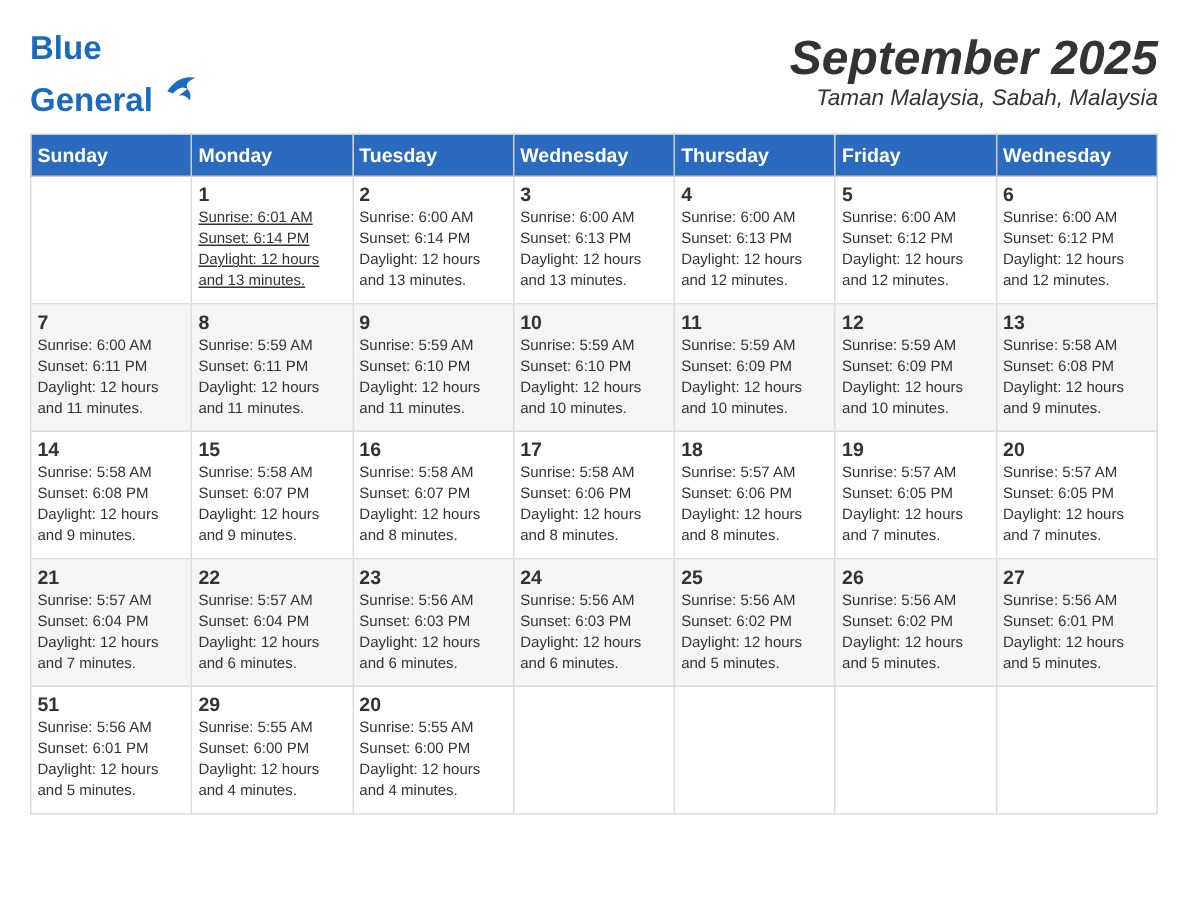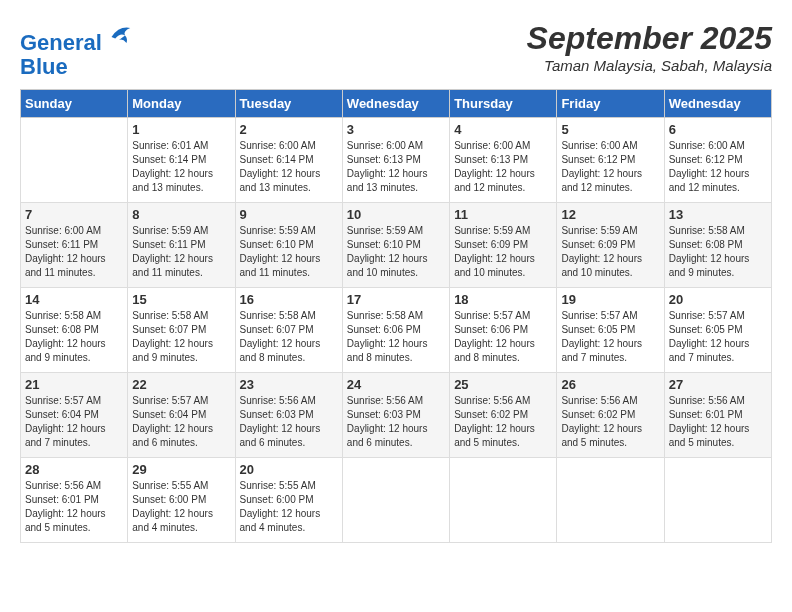--- a/index.html
+++ b/index.html
@@ -91,27 +91,27 @@
     .empty-cell {
       background-color: #f9f9f9;
     }
   </style>
 </head>
 <body>
 
 <div class="header">
   <div class="logo">
     <div>
+      <div class="logo-text" style="color:#1a6bbf; font-size:22px;">Blue</div>
       <div class="logo-text">
         <span>General</span><svg class="logo-bird" viewBox="0 0 40 35" xmlns="http://www.w3.org/2000/svg">
           <path d="M10,20 Q20,5 35,8 Q25,12 28,18 Q22,14 15,22 Z" fill="#1a6bbf"></path>
           <path d="M28,18 Q32,22 30,28 Q25,22 20,24 Z" fill="#1a6bbf"></path>
         </svg>
       </div>
-      <div class="logo-text" style="color:#1a6bbf; font-size:22px;">Blue</div>
     </div>
   </div>
   <div class="title-block">
     <div class="month-title">September 2025</div>
     <div class="location">Taman Malaysia, Sabah, Malaysia</div>
   </div>
 </div>
 
 <table>
   <thead>
@@ -123,21 +123,21 @@
         <th>Thursday</th>
         <th>Friday</th>
         <th>Wednesday</th>
       </tr>
   </thead>
   <tbody id="calendar-body">
   <tr>
         <td class="empty-cell"></td>
         <td>
           <span class="day-num">1</span>
-          <div class="day-info" style="white-space: pre-line;">Sunrise: 6:01 AM
+          <div class="day-info" style="white-space: pre-line; text-decoration: underline;">Sunrise: 6:01 AM
 Sunset: 6:14 PM
 Daylight: 12 hours
 and 13 minutes.</div>
         </td>
         <td>
           <span class="day-num">2</span>
           <div class="day-info" style="white-space: pre-line;">Sunrise: 6:00 AM
 Sunset: 6:14 PM
 Daylight: 12 hours
 and 13 minutes.</div>
@@ -319,21 +319,21 @@
         <td>
           <span class="day-num">27</span>
           <div class="day-info" style="white-space: pre-line;">Sunrise: 5:56 AM
 Sunset: 6:01 PM
 Daylight: 12 hours
 and 5 minutes.</div>
         </td>
       </tr>
       <tr>
         <td>
-          <span class="day-num">28</span>
+          <span class="day-num">51</span>
           <div class="day-info" style="white-space: pre-line;">Sunrise: 5:56 AM
 Sunset: 6:01 PM
 Daylight: 12 hours
 and 5 minutes.</div>
         </td>
         <td>
           <span class="day-num">29</span>
           <div class="day-info" style="white-space: pre-line;">Sunrise: 5:55 AM
 Sunset: 6:00 PM
 Daylight: 12 hours

